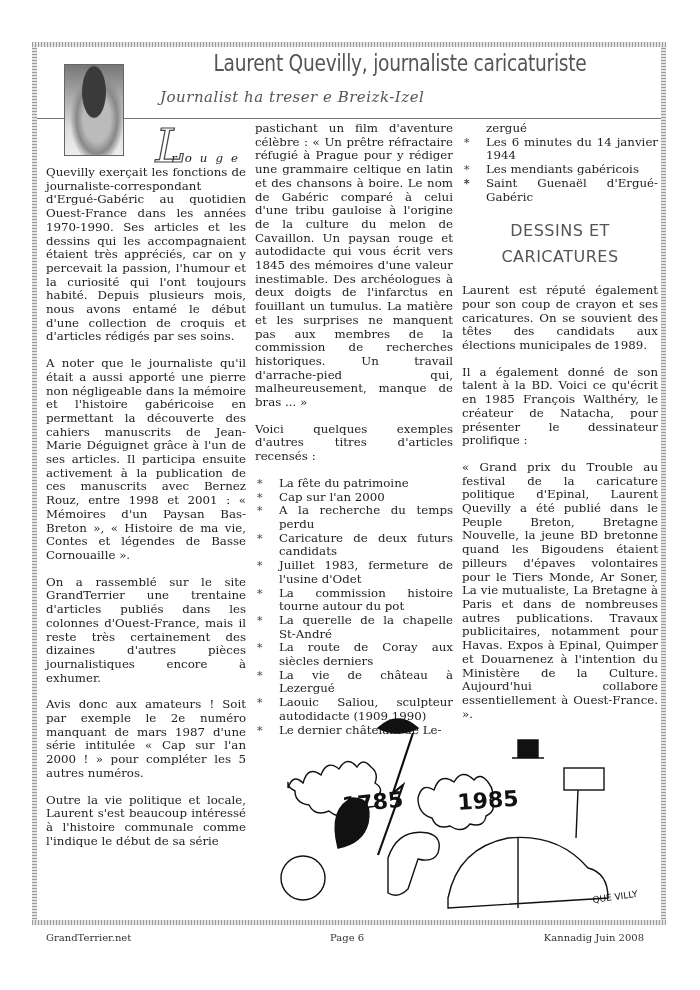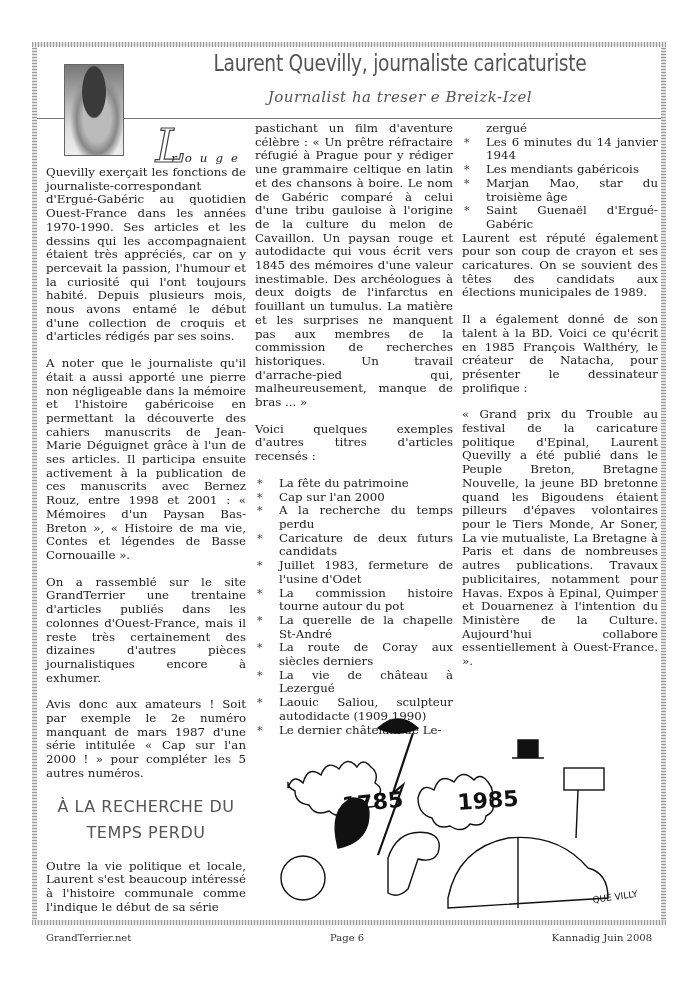--- a/index.html
+++ b/index.html
@@ -18,21 +18,21 @@
        repeating-linear-gradient(0deg, #9a9a9a 0 1px, #e4e4e4 1px 3px) right/5px 100% no-repeat;
      background-origin: border-box; }
   .photo { position: absolute; left: 64px; top: 64px; width: 58px; height: 90px;
            border: 1px solid #666; background:
            radial-gradient(ellipse at 50% 30%, #3a3a3a 0 28%, transparent 30%),
            radial-gradient(ellipse at 55% 60%, #bbb 0 30%, #888 45%, transparent 60%),
            linear-gradient(180deg, #777, #ddd 70%, #eee); z-index: 2; }
   .title { position: absolute; left: 160px; top: 50px; width: 480px; text-align: center;
            font-family: "DejaVu Sans", sans-serif; font-size: 23px; color: #555;
            letter-spacing: -0.3px; font-stretch: condensed; transform: scaleX(0.9); transform-origin: center; }
-  .subtitle { position: absolute; left: 160px; top: 88px; width: 480px; text-align: center;
+  .subtitle { position: absolute; left: 160px; top: 88px; width: 480px; 
               font-family: "DejaVu Serif", serif; font-style: italic; font-size: 15px; color: #555;
               letter-spacing: 0.5px; }
   .rule { position: absolute; left: 37px; top: 118px; width: 624px; height: 1px; background: #777; }
   .col { position: absolute; top: 122px; font-size: 11.8px; line-height: 13.7px; text-align: justify; }
   .col1 { left: 46px; width: 200px; }
   .col2 { left: 255px; width: 198px; }
   .col3 { left: 462px; width: 196px; }
   .col p { margin: 0 0 13px 0; }
   .it { }
   .dropcap-wrap { text-align: right; height: 40px; position: relative; margin-top: 4px; }
@@ -40,21 +40,21 @@
              font-style: italic; font-size: 46px; line-height: 40px; color: #fff;
              -webkit-text-stroke: 1.2px #444; }
   .dropcap-rest { position: absolute; right: 0; bottom: 0; font-style: italic; letter-spacing: 8px; }
   .section-h { font-family: "DejaVu Sans", sans-serif; font-size: 16px; color: #555; text-align: center;
                line-height: 26px; letter-spacing: 0.5px; margin: 10px 0 14px 0; font-weight: normal; }
   ul.stars { list-style: none; margin: 0 0 0 0; padding: 0; }
   ul.stars li { position: relative; padding-left: 24px; text-align: justify; }
   ul.stars li .star { position: absolute; left: 2px; top: 0; color: #444; font-size: 11px; }
   .cartoon { position: absolute; left: 268px; top: 708px; width: 384px; height: 210px; }
   .footer { position: absolute; top: 932px; font-size: 10px; color: #333; }
-  .f-left { left: 46px; } .f-mid { left: 330px; } .f-right { right: 48px; }
+  .f-left { left: 46px; } .f-mid { left: 330px; } .f-right { right: 56px; }
 </style>
 </head>
 <body>
 
 <div class="frame">
   <div class="frame-pattern"></div>
 </div>
 
 <div class="photo" title="Portrait of Laurent Quevilly"></div>
 
@@ -64,21 +64,20 @@
 
 <div class="col col1">
   <div class="dropcap-wrap">
     <span class="dropcap">L</span>
     <span class="dropcap-rest">rouge</span>
   </div>
   <p class="it">Quevilly exerçait les fonctions de journaliste-correspondant d'Ergué-Gabéric au quotidien Ouest-France dans les années 1970-1990. Ses articles et les dessins qui les accompagnaient étaient très appréciés, car on y percevait la passion, l'humour et la curiosité qui l'ont toujours habité. Depuis plusieurs mois, nous avons entamé le début d'une collection de croquis et d'articles rédigés par ses soins.</p>
   <p>A noter que le journaliste qu'il était a aussi apporté une pierre non négligeable dans la mémoire et l'histoire gabéricoise en permettant la découverte des cahiers manuscrits de Jean-Marie Déguignet grâce à l'un de ses articles. Il participa ensuite activement à la publication de ces manuscrits avec Bernez Rouz, entre 1998 et 2001 : « Mémoires d'un Paysan Bas-Breton », « Histoire de ma vie, Contes et légendes de Basse Cornouaille ».</p>
   <p>On a rassemblé sur le site GrandTerrier une trentaine d'articles publiés dans les colonnes d'Ouest-France, mais il reste très certainement des dizaines d'autres pièces journalistiques encore à exhumer.</p>
   <p>Avis donc aux amateurs ! Soit par exemple le 2e numéro manquant de mars 1987 d'une série intitulée « Cap sur l'an 2000 ! » pour compléter les 5 autres numéros.</p>
-  <div class="section-h">À LA RECHERCHE DU TEMPS PERDU</div>
   <p>Outre la vie politique et locale, Laurent s'est beaucoup intéressé à l'histoire communale comme l'indique le début de sa série</p>
 </div>
 
 <div class="col col2">
   <p>
     <span>pastichant un film d'aventure célèbre : </span><span class="it">« Un prêtre réfractaire réfugié à Prague pour y rédiger une grammaire celtique en latin et des chansons à boire. Le nom de Gabéric comparé à celui d'une tribu gauloise à l'origine de la culture du melon de Cavaillon. Un paysan rouge et autodidacte qui vous écrit vers 1845 des mémoires d'une valeur inestimable. Des archéologues à deux doigts de l'infarctus en fouillant un tumulus. La matière et les surprises ne manquent pas aux membres de la commission de recherches historiques. Un travail d'arrache-pied qui, malheureusement, manque de bras ... »</span>
   </p>
   <p>Voici quelques exemples d'autres titres d'articles recensés :</p>
   <ul class="stars">
     <li><span class="star">*</span><span>La fête du patrimoine</span></li>
@@ -93,23 +92,24 @@
     <li><span class="star">*</span><span>Laouic Saliou, sculpteur autodidacte (1909,1990)</span></li>
     <li><span class="star">*</span><span>Le dernier châtelain de Le-</span></li>
   </ul>
 </div>
 
 <div class="col col3">
   <ul class="stars">
     <li style="padding-left:24px"><span>zergué</span></li>
     <li><span class="star">*</span><span>Les 6 minutes du 14 janvier 1944</span></li>
     <li><span class="star">*</span><span>Les mendiants gabéricois</span></li>
-    <li><span class="star">*</span><span>Marjan Mao, star du troisième âge</span></li>
+    <li><span class="star">*</span></li>
     <li><span class="star">*</span><span>Saint Guenaël d'Ergué-Gabéric</span></li>
   </ul>
+  <div class="section-h" style="margin-top:14px; padding: 0 20px;">DESSINS ET CARICATURES</div>
   <p>Laurent est réputé également pour son coup de crayon et ses caricatures. On se souvient des têtes des candidats aux élections municipales de 1989.</p>
   <p>Il a également donné de son talent à la BD. Voici ce qu'écrit en 1985 François Walthéry, le créateur de Natacha, pour présenter le dessinateur prolifique :</p>
   <p class="it">« Grand prix du Trouble au festival de la caricature politique d'Epinal, Laurent Quevilly a été publié dans le Peuple Breton, Bretagne Nouvelle, la jeune BD bretonne quand les Bigoudens étaient pilleurs d'épaves volontaires pour le Tiers Monde, Ar Soner, La vie mutualiste, La Bretagne à Paris et dans de nombreuses autres publications. Travaux publicitaires, notamment pour Havas. Expos à Epinal, Quimper et Douarnenez à l'intention du Ministère de la Culture. Aujourd'hui collabore essentiellement à Ouest-France. ».</p>
 </div>
 
 <svg class="cartoon" viewBox="0 0 384 210">
   <g fill="none" stroke="#111" stroke-width="1.4">
     <path d="M20 80 q5-15 15-5 q5-18 18-8 q6-16 18-6 q8-14 18-2 q6-10 14 0 q8 6 4 16 q10 6 2 14 q4 10-8 10 q-6 12-18 4 q-10 10-22 0 q-14 6-20-6 q-14-2-14-14 q-8-4-7-9z"></path>
     <path d="M150 90 q4-16 16-8 q6-18 20-8 q8-14 20-2 q6-8 14 2 q8 10 2 18 q8 10-4 16 q-2 12-16 8 q-8 10-20 2 q-14 4-18-8 q-14-4-14-20z"></path>
     <path d="M145 25 l-20 60 l10 -8 l-25 70" stroke-width="2.2"></path>

